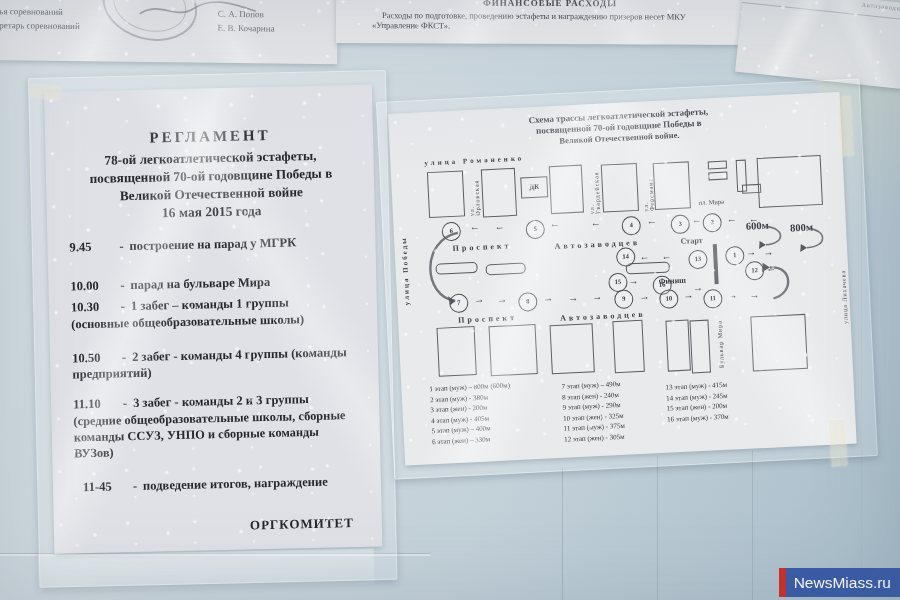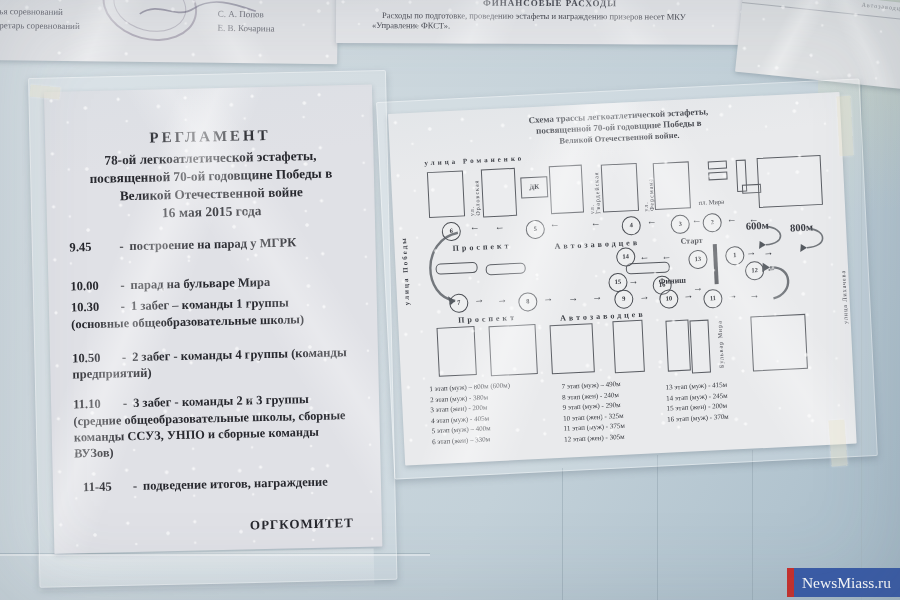--- a/index.html
+++ b/index.html
@@ -314,16 +314,16 @@
     <div class="sheen"></div>
       <div class="drops"></div>
   </div>
 
   <div class="tape" style="left:838px;top:96px;width:14px;height:60px;transform:rotate(-3deg);"></div>
   <div class="tape" style="left:830px;top:420px;width:16px;height:46px;transform:rotate(-4deg);"></div>
   <div class="tape" style="left:30px;top:86px;width:30px;height:12px;transform:rotate(6deg);"></div>
 
   <div class="watermark">
     <div class="wm-bar" style="background: rgb(201, 48, 44);"></div>
-    <div class="wm-body" style="background: rgb(58, 92, 168); font-family: Liberation Serif, serif;">NewsMiass.ru</div>
+    <div class="wm-body" style="background: rgb(58, 92, 168);">NewsMiass.ru</div>
   </div>
 
 </div>
 
 </body></html>

